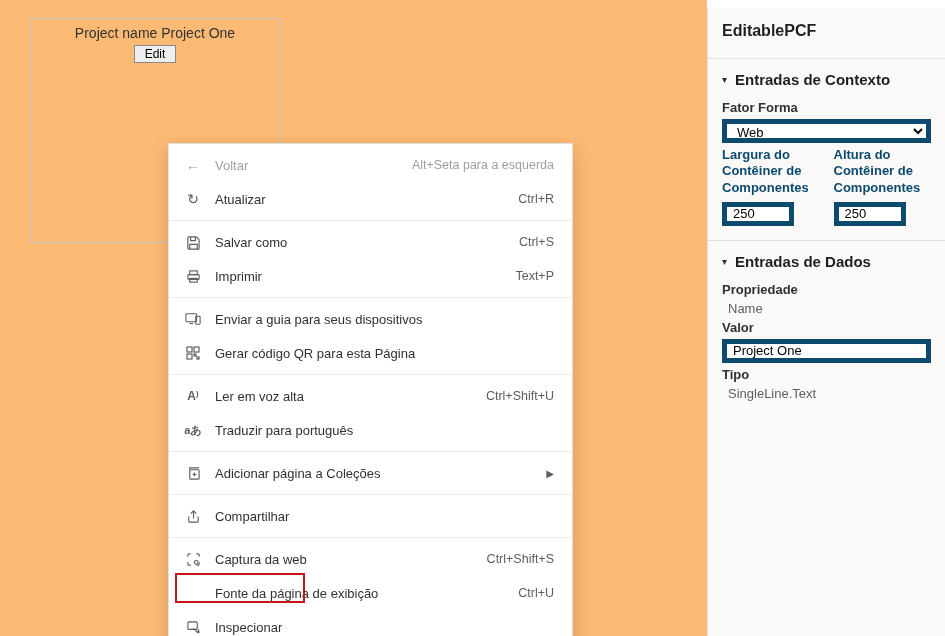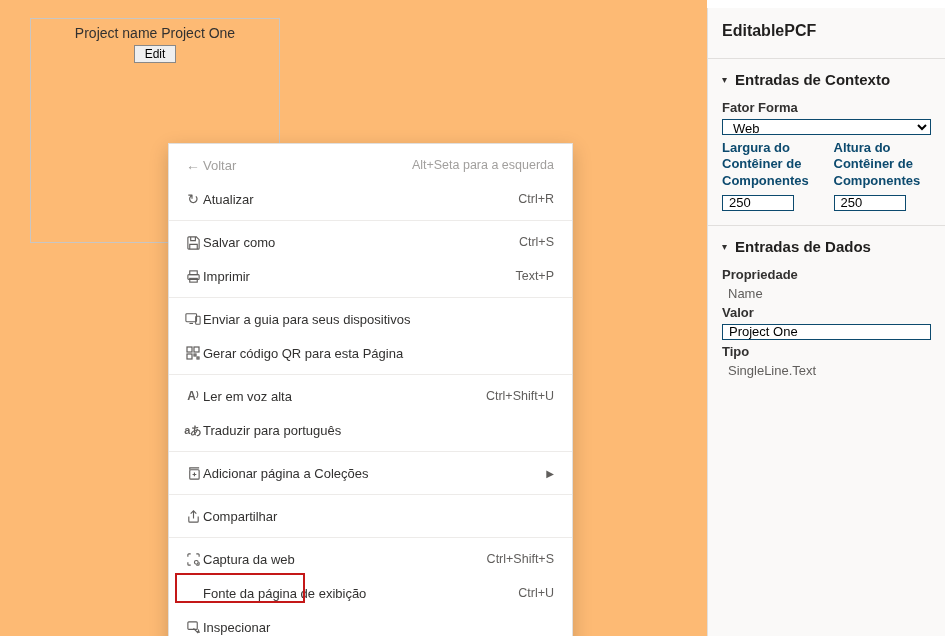--- a/index.html
+++ b/index.html
@@ -66,20 +66,21 @@
     }
     .ctx-icon {
       width: 20px;
       display: flex;
       justify-content: center;
       color: #605e5c;
       font-size: 14px;
     }
     .ctx-label {
       flex: 1;
+      margin-left: 12px;
       color: #323130;
     }
     .ctx-shortcut {
       color: #605e5c;
       font-size: 12.5px;
     }
     .ctx-sep {
       height: 1px;
       background: #edebe9;
       margin: 4px 0;
@@ -135,22 +136,22 @@
     .field-label {
       font-size: 13px;
       font-weight: 600;
       color: #323130;
       margin-bottom: 4px;
     }
     .field-sub { font-size: 13px; color: #605e5c; padding-left: 6px; }
     .field { margin-bottom: 4px; }
     select.form, input.form {
       width: 100%;
-      height: 16px;
-      border: 1px solid #0c4a6e;
+      height: 24px;
+      border: 5px solid #0c4a6e;
       background: #fff;
       font-family: inherit;
       font-size: 13px;
       padding: 0 6px;
     }
     .dim-row { display: flex; gap: 14px; }
     .dim-col { flex: 1; }
     .dim-col .dim-label {
       font-size: 13px;
       font-weight: 600;

